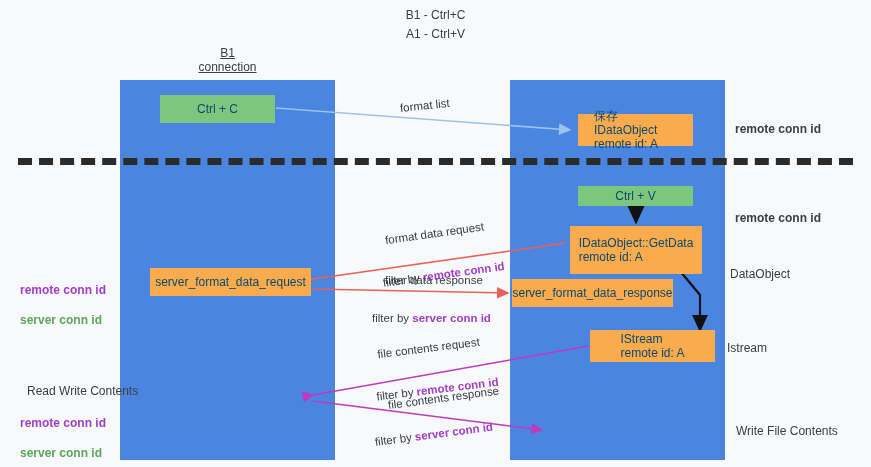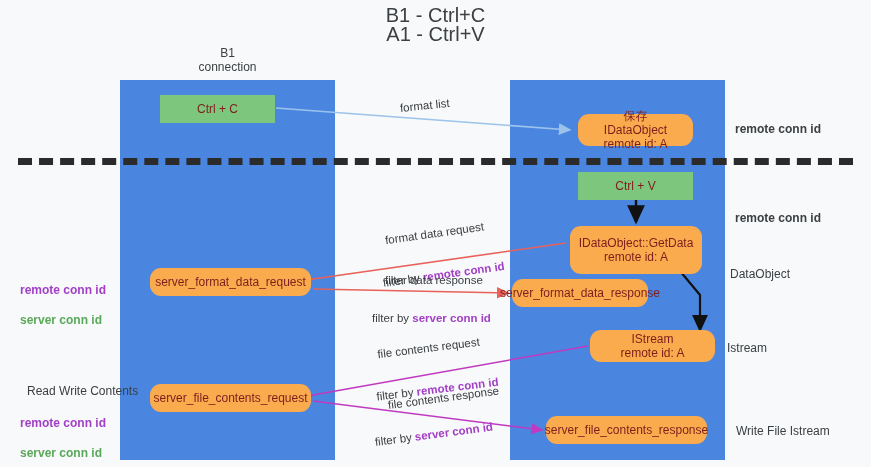--- a/index.html
+++ b/index.html
@@ -7,54 +7,54 @@
     width:871px;height:467px;
     background:#f8f9fa;
     font-family:"Liberation Sans","DejaVu Sans",sans-serif;
     position:relative;overflow:hidden;
     color:#3c4043;
   }
   #stage{position:absolute;inset:0;}
 
   .title{
     position:absolute;left:0;right:0;top:6px;
-    text-align:center;font-size:20px;line-height:19px;color:#3c4043;
+    text-align:center;font-size:12px;line-height:19px;color:#3c4043;
     white-space:pre-line;
   }
 
   .col{position:absolute;background:#4a86e0;}
   .col-left{left:120px;top:80px;width:215px;height:380px;}
   .col-right{left:510px;top:80px;width:215px;height:380px;}
 
   .colhead{
     position:absolute;text-align:center;font-size:12px;line-height:14px;
-    color:#3c4043;white-space:pre-line;width:215px;
+    color:#3c4043;white-space:pre-line;width:215px;text-decoration:underline;
   }
   .colhead.left{left:120px;top:46px;}
   .colhead.right{left:510px;top:46px;}
 
   .dashline{
     position:absolute;left:18px;top:158px;width:835px;height:0;
     border-top:7px dashed #2b2b2b;
   }
 
   .box{
     position:absolute;display:flex;align-items:center;justify-content:center;
-    text-align:center;color:#7f1d1d;font-size:12px;line-height:14px;
+    text-align:left;color:#0c4a6e;font-size:12px;line-height:14px;
     white-space:pre-line;box-sizing:border-box;padding:2px 16px;
   }
   .box.green{background:#7dc67d;}
-  .box.orange{background:#f9ab4e;border-radius:11px;}
+  .box.orange{background:#f9ab4e;}
 
   .b-ctrlc{left:160px;top:95px;width:115px;height:28px;}
   .b-save{left:578px;top:114px;width:115px;height:32px;}
-  .b-ctrlv{left:578px;top:172px;width:115px;height:28px;}
+  .b-ctrlv{left:578px;top:186px;width:115px;height:20px;}
   .b-getdata{left:570px;top:226px;width:132px;height:48px;}
   .b-sfdreq{left:150px;top:268px;width:161px;height:28px;}
-  .b-sfdres{left:512px;top:279px;width:136px;height:28px;}
+  .b-sfdres{left:512px;top:279px;width:161px;height:28px;}
   .b-istream{left:590px;top:330px;width:125px;height:32px;}
   .b-sfcreq{left:150px;top:384px;width:161px;height:28px;}
   .b-sfcres{left:546px;top:416px;width:161px;height:28px;}
 
   .lbl{position:absolute;font-size:11.5px;line-height:14px;color:#3c4043;white-space:pre-line;}
   .purple{color:#a23fc6;font-weight:bold;}
   .green-t{color:#5aa85a;font-weight:bold;}
 
   .rot-a{transform:rotate(-7.5deg);transform-origin:left center;}
   .rot-b{transform:rotate(-6deg);transform-origin:left center;}
@@ -131,22 +131,20 @@
   <div class="box green b-ctrlc">Ctrl + C</div>
   <div class="box orange b-save">保存IDataObject
 remote id: A</div>
   <div class="box green b-ctrlv">Ctrl + V</div>
   <div class="box orange b-getdata">IDataObject::GetData
 remote id: A</div>
   <div class="box orange b-sfdreq">server_format_data_request</div>
   <div class="box orange b-sfdres">server_format_data_response</div>
   <div class="box orange b-istream">IStream
 remote id: A</div>
-  <div class="box orange b-sfcreq">server_file_contents_request</div>
-  <div class="box orange b-sfcres">server_file_contents_response</div>
 
   <div class="dashline"></div>
 
   <div class="lbl l-formatlist rot-b">format list</div>
 
   <div class="lbl l-fdreq rot-c">
     <div>format data request</div>
     <div style="margin-left:-8px;">
       <span>filter by </span><span class="purple">remote conn id</span>
     </div>
@@ -166,21 +164,21 @@
 
   <div class="lbl l-fcres rot-a">file contents response</div>
   <div class="lbl l-fcres2 rot-a">
     <span>filter by </span><span class="purple">server conn id</span>
   </div>
 
   <div class="r-lbl r-rc1 purple">remote conn id</div>
   <div class="r-lbl r-rc2 purple">remote conn id</div>
   <div class="r-lbl r-do">DataObject</div>
   <div class="r-lbl r-is">Istream</div>
-  <div class="r-lbl r-wfc">Write File Istream</div>
+  <div class="r-lbl r-wfc">Write File Contents</div>
 
   <div class="left-lbl l-rsc1">
     <div class="purple">remote conn id</div>
     <div class="green-t">server conn id</div>
   </div>
 
   <div class="left-lbl l-rfc">Read Write Contents</div>
 
   <div class="left-lbl l-rsc2">
     <div class="purple">remote conn id</div>

